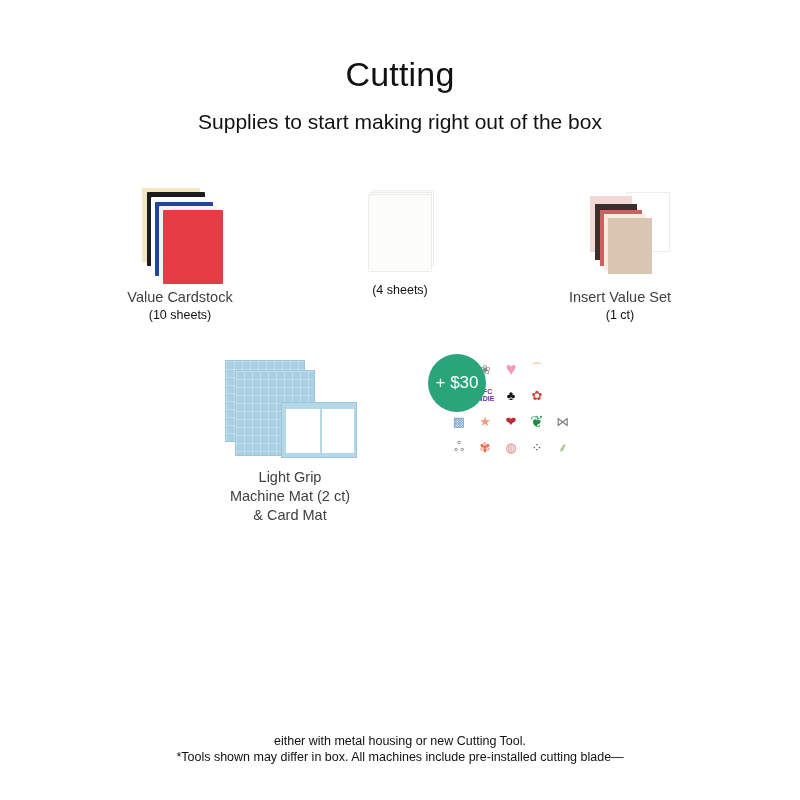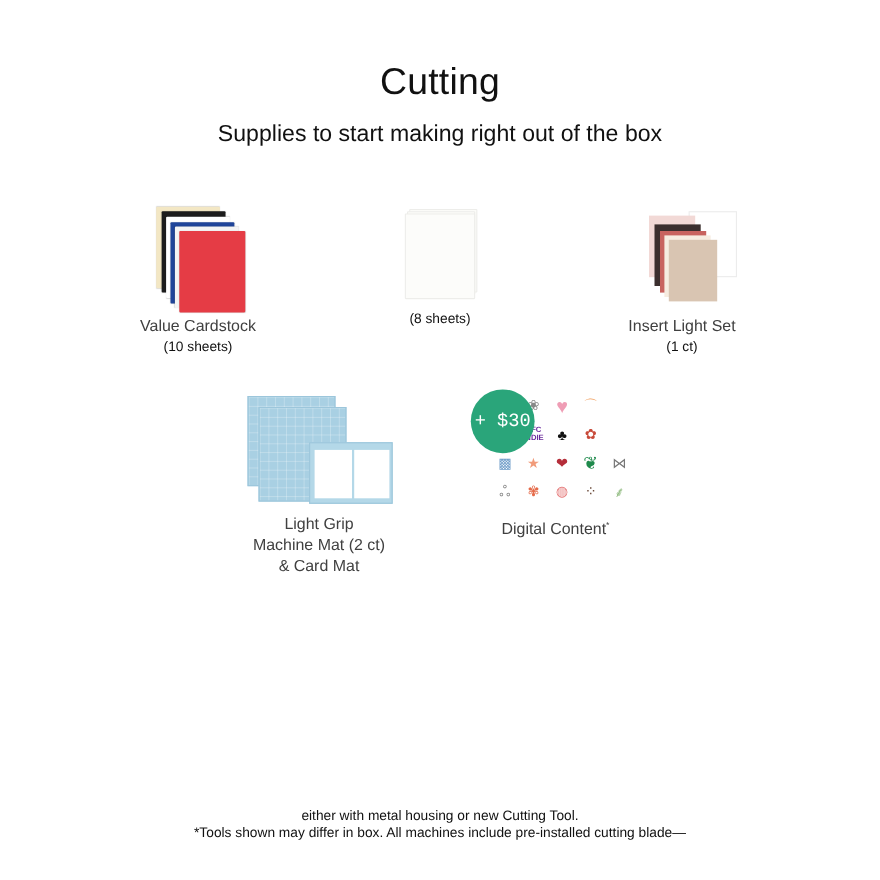--- a/index.html
+++ b/index.html
@@ -59,53 +59,53 @@
   <div class="label" style="margin-top:6px;">Value Cardstock</div>
   <div class="sub">(10 sheets)</div>
 </div>
 
 <div class="item" style="left:320px; top:186px; width:160px;">
   <div class="img" style="width:100px; height:96px;">
     <div class="vy" style="left:22px; top:4px;"></div>
     <div class="vy" style="left:20px; top:6px;"></div>
     <div class="vy" style="left:18px; top:8px; width:64px; height:78px; background:#fcfcfa;"></div>
   </div>
-  <div class="sub">(8 sheets)</div>
+  <div class="sub">(4 sheets)</div>
 </div>
 
 <div class="item" style="left:540px; top:186px; width:160px;">
   <div class="img" style="width:100px; height:96px;">
     <div class="ic" style="left:56px; top:6px; width:44px; height:60px; background:#ffffff; border:1px solid #ececec;"></div>
     <div class="ic" style="left:20px; top:10px; background:#f2d9d6;"></div>
     <div class="ic" style="left:25px; top:18px; background:#3b2f2e;"></div>
     <div class="ic" style="left:30px; top:24px; background:#c8635f;"></div>
     <div class="ic" style="left:34px; top:28px; background:#f6ece0;"></div>
     <div class="ic" style="left:38px; top:32px; width:44px; height:56px; background:#d9c5b2;"></div>
   </div>
-  <div class="label" style="margin-top:6px;">Insert Light Set</div>
+  <div class="label" style="margin-top:6px;">Insert Value Set</div>
   <div class="sub">(1 ct)</div>
 </div>
 
 <div class="item" style="left:200px; top:358px; width:180px;">
   <div class="img" style="width:150px; height:100px;">
     <div class="mat" style="left:10px; top:2px; width:80px; height:82px;"></div>
     <div class="mat" style="left:20px; top:12px; width:80px; height:86px;"></div>
     <div class="cardmat" style="left:66px; top:44px; width:76px; height:56px;">
       <div class="pane" style="left:4px; top:6px; height:44px;"></div>
       <div class="pane" style="left:40px; top:6px; height:44px; width:32px;"></div>
     </div>
   </div>
   <div class="label" style="margin-top:10px;text-align:center;">Light Grip</div>
   <div class="label">Machine Mat (2 ct)</div>
   <div class="label">&amp; Card Mat</div>
 </div>
 
 <div class="item" style="left:420px; top:354px; width:170px;">
   <div class="img" style="width:170px; height:106px;">
-    <div class="badge" style="left:8px; top:0px;font-family:Liberation Mono, monospace;">+ $30</div>
+    <div class="badge" style="left:8px; top:0px;">+ $30</div>
     <div class="sticker-grid" style="left:26px; top:2px;">
       <div class="st" style="color:#b7c9e6;">▦</div>
       <div class="st" style="color:#888;">❀</div>
       <div class="st" style="color:#ef9db5; font-size:18px;">♥</div>
       <div class="st" style="color:#f0a060;">⌒</div>
       <div class="st"></div>
       <div class="st" style="color:#f3a5c2; font-size:16px;">ʎ</div>
       <div class="st" style="color:#6b2c9c; font-size:7px; font-weight:bold; line-height:7px;">BFC<br>INDIE</div>
       <div class="st" style="color:#111;">♣</div>
       <div class="st" style="color:#c84a3a;">✿</div>
@@ -115,21 +115,18 @@
       <div class="st" style="color:#b52e3a;">❤</div>
       <div class="st" style="color:#1f8a4c; font-size:16px;">❦</div>
       <div class="st" style="color:#777;">⋈</div>
       <div class="st" style="color:#777;">ஃ</div>
       <div class="st" style="color:#e56b4a;">✾</div>
       <div class="st" style="color:#e57a7a;">◍</div>
       <div class="st" style="color:#6b4a3a;">⁘</div>
       <div class="st" style="color:#8bb87a;">⸙</div>
     </div>
   </div>
-  <div class="label" style="margin-top:8px;">
-    <span>Digital Content</span><sup style="font-size:8px;">*</sup>
-  </div>
 </div>
 
 <div class="footnote">
   <div>either with metal housing or new Cutting Tool.</div>
   <div>*Tools shown may differ in box. All machines include pre-installed cutting blade—</div>
 </div>
 
 </body></html>

